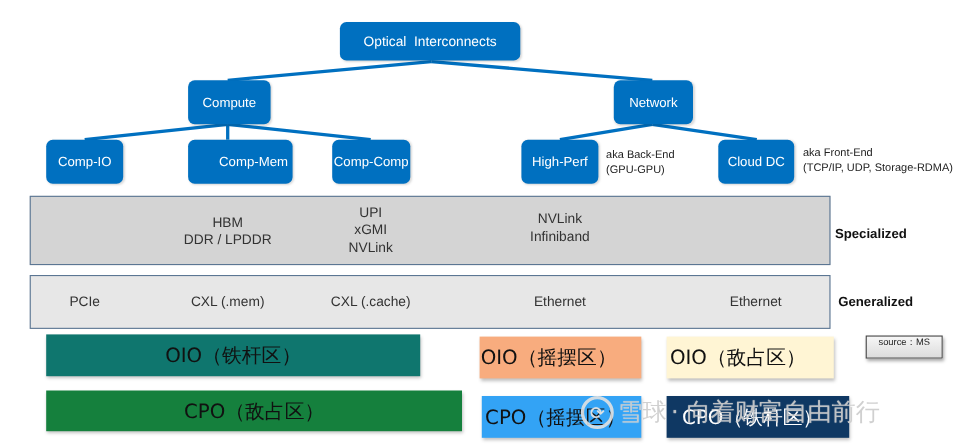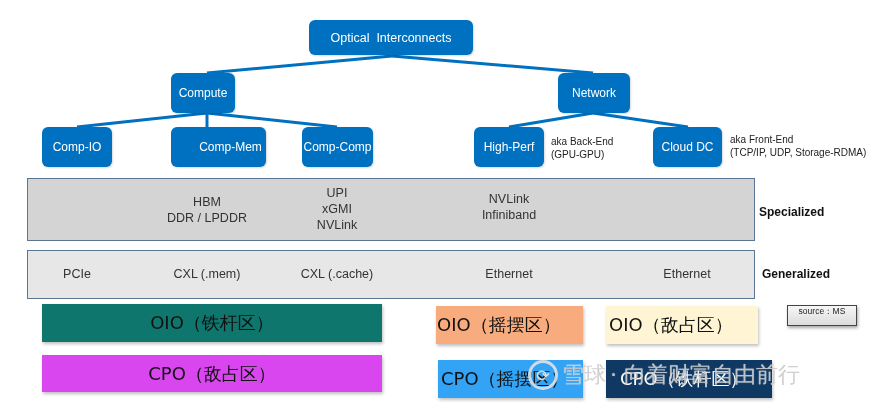--- a/index.html
+++ b/index.html
@@ -44,21 +44,21 @@
     <line x1="207" y1="113" x2="337" y2="127"></line>
     <line x1="593" y1="113" x2="509" y2="127"></line>
     <line x1="593" y1="113" x2="688" y2="127"></line>
   </g>
 </svg>
 
 <div class="node" style="left:309px;top:20px;width:164px;height:35px;font-size:12.5px;">
     <span style="white-space:pre">Optical  Interconnects</span>
   </div>
 
-<div class="node" style="left:171px;top:73px;width:64px;height:40px;">
+<div class="node" style="left:171px;top:73px;width:75px;height:40px;">
     <span>Compute</span>
   </div>
 <div class="node" style="left:558px;top:73px;width:72px;height:40px;">
     <span>Network</span>
   </div>
 
 <div class="node" style="left:42px;top:127px;width:70px;height:40px;">
     <span>Comp-IO</span>
   </div>
 <div class="node" style="left:171px;top:127px;width:71px;height:40px;padding-left:24px;">
@@ -103,21 +103,21 @@
 <div class="cell" style="left:77px;top:266px;">PCIe</div>
 <div class="cell" style="left:207px;top:266px;">CXL (.mem)</div>
 <div class="cell" style="left:337px;top:266px;">CXL (.cache)</div>
 <div class="cell" style="left:509px;top:266px;">Ethernet</div>
 <div class="cell" style="left:687px;top:266px;">Ethernet</div>
 <div class="side" style="left:762px;top:266px;">
   <div>Generalized</div>
 </div>
 
 <div class="bar" style="left:42px;top:304px;width:340px;height:38px;background:#0f766e;">OIO（铁杆区）</div>
-<div class="bar" style="left:42px;top:355px;width:340px;height:37px;background:#d946ef;text-align:right;">CPO（敌占区）</div>
+<div class="bar" style="left:42px;top:355px;width:378px;height:37px;background:#15803d;text-align:right;">CPO（敌占区）</div>
 
 <div class="bar" style="left:436px;top:306px;width:146px;height:38px;background:#f8ac7e;justify-content:flex-start;padding-left:1px;">OIO（摇摆区）</div>
 <div class="bar" style="left:438px;top:360px;width:142px;height:38px;background:#33a3f5;justify-content:flex-start;padding-left:3px;">CPO（摇摆区）</div>
 
 <div class="bar" style="left:606px;top:306px;width:149px;height:38px;background:#fff5d4;justify-content:flex-start;padding-left:3px;">OIO（敌占区）</div>
 <div class="bar" style="left:606px;top:360px;width:152px;height:38px;background:#0f3863;color:#ffffff;justify-content:flex-start;padding-left:14px;">CPO（铁杆区）</div>
 
 <div class="source">
     <span>source：MS</span>
   </div>

